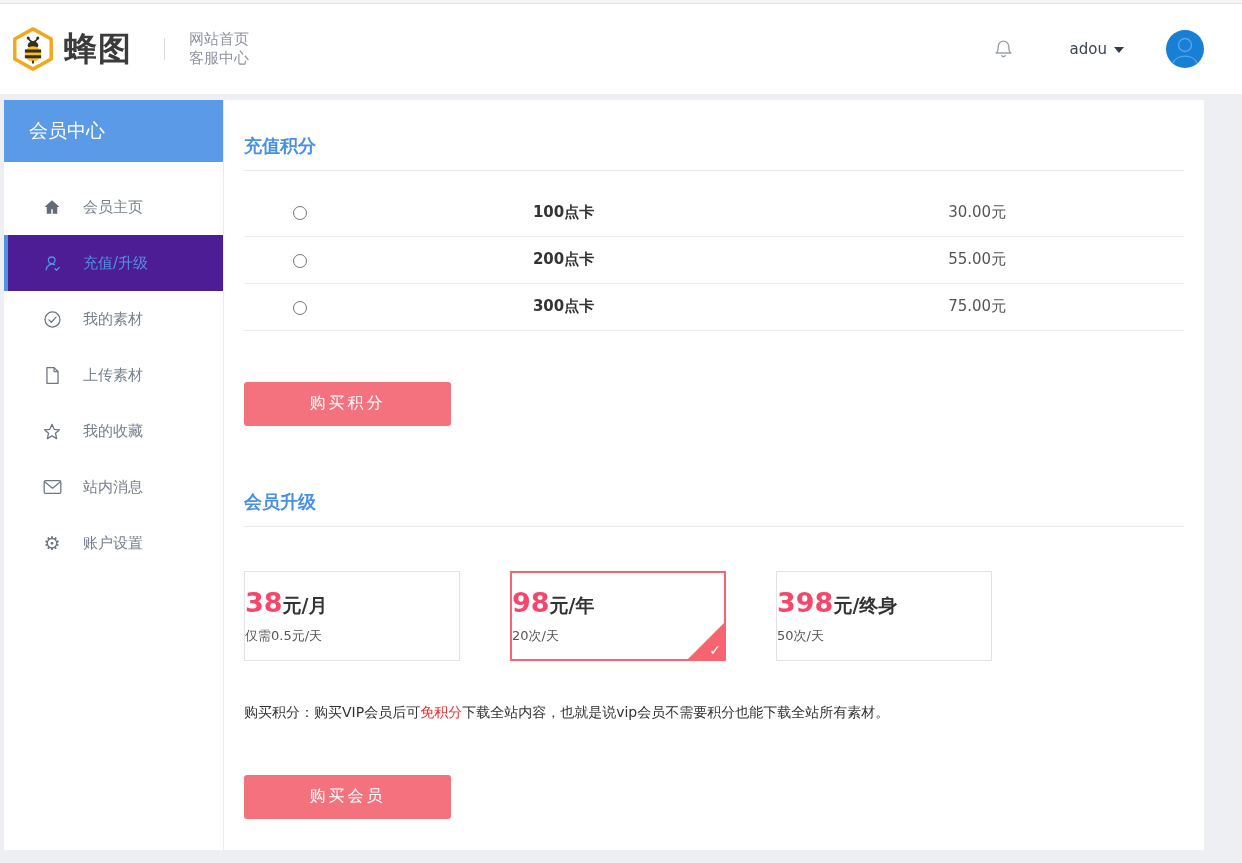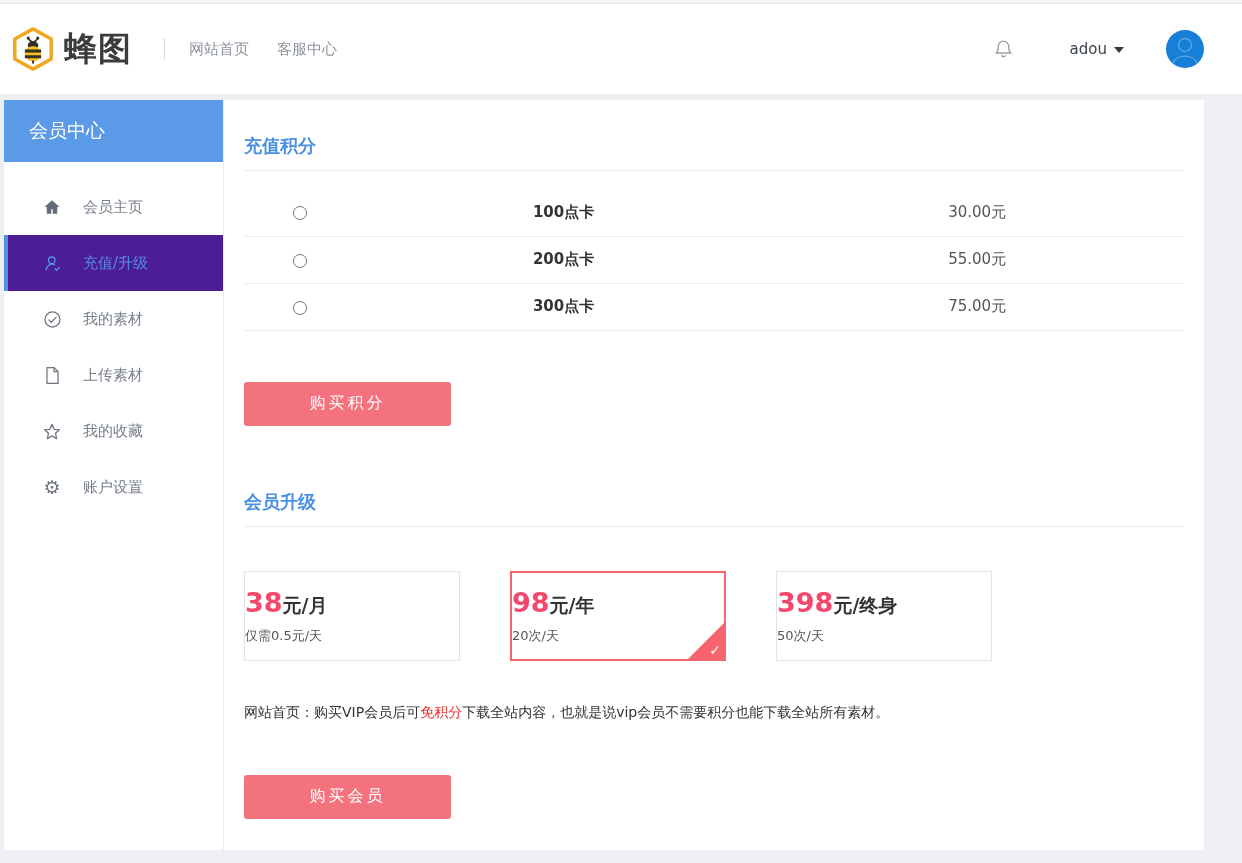--- a/index.html
+++ b/index.html
@@ -5,21 +5,21 @@
   * { margin:0; padding:0; box-sizing:border-box; }
   html,body { width:1242px; height:863px; overflow:hidden; }
   body { background:#edeff2; font-family:"DejaVu Sans","Liberation Sans",sans-serif; color:#333; }
 
   
   .top-strip { height:4px; background:#f6f6f6; border-bottom:1px solid #e3e3e3; }
   .header { height:90px; background:#fff; display:flex; align-items:center; padding:0 38px 0 10px; }
   .logo { display:flex; align-items:center; cursor:pointer; }
   .logo-text { font-size:33px; font-weight:bold; color:#3b3b3b; margin-left:8px; letter-spacing:1px; }
   .nav-divider { width:1px; height:22px; background:#d7dbe1; margin:0 0 0 32px; }
-  .nav { display:flex; align-items:center; margin-left:24px; }
+  .nav { display:flex; align-items:center; margin-left:24px;flex-direction:column; }
   .nav a { text-decoration:none; color:#8f959f; font-size:15px; margin-right:28px; }
   .header-spacer { flex:1; }
   .bell-wrap { margin-right:56px; cursor:pointer; display:flex; align-items:center; }
   .user-wrap { display:flex; align-items:center; margin-right:42px; cursor:pointer; }
   .user-name { font-size:15px; color:#3d434d; }
   .caret { width:0; height:0; border-left:5px solid transparent; border-right:5px solid transparent;
            border-top:6px solid #333a44; margin-left:7px; margin-top:2px; }
   .avatar { width:38px; height:38px; border-radius:50%; background:#187fd6; display:flex;
             align-items:center; justify-content:center; cursor:pointer; overflow:hidden; }
 
@@ -170,20 +170,29 @@
 
       <div class="menu-item">
         <span class="mi-icon">
           <svg width="20" height="19" viewBox="0 0 24 24" fill="none" stroke="#6e7681" stroke-width="1.6" stroke-linejoin="round">
             <path d="M12 3 l2.7 6.2 6.8 .6 -5.1 4.5 1.5 6.7 -5.9 -3.5 -5.9 3.5 1.5 -6.7 -5.1 -4.5 6.8 -.6 Z"></path>
           </svg>
         </span>
         <span>我的收藏</span>
       </div>
 
+      <div class="menu-item">
+        <span class="mi-icon">
+          <svg width="19" height="16" viewBox="0 0 24 19" fill="none" stroke="#6e7681" stroke-width="1.6" stroke-linejoin="round">
+            <rect x="1.5" y="1.5" width="21" height="16" rx="1.5"></rect>
+            <path d="M2 3 l10 8 l10 -8"></path>
+          </svg>
+        </span>
+        <span>站内消息</span>
+      </div>
 
       <div class="menu-item">
         <span class="mi-icon">⚙</span>
         <span>账户设置</span>
       </div>
 
     </div>
   </aside>
 
   <main class="main">
@@ -234,18 +243,18 @@
 
       <div class="plan-card">
         <div>
           <span class="plan-price">398</span><span class="plan-unit">元/终身</span>
         </div>
         <div class="plan-desc">50次/天</div>
       </div>
 
     </div>
 
-    <p class="tip"><span>网站首页：购买VIP会员后可</span><span class="hl">免积分</span><span>下载全站内容，也就是说vip会员不需要积分也能下载全站所有素材。</span></p>
+    <p class="tip"><span>购买积分：购买VIP会员后可</span><span class="hl">免积分</span><span>下载全站内容，也就是说vip会员不需要积分也能下载全站所有素材。</span></p>
 
     <button class="pink-btn buy-member">购买会员</button>
 
   </main>
 </div>
 
 </body></html>

